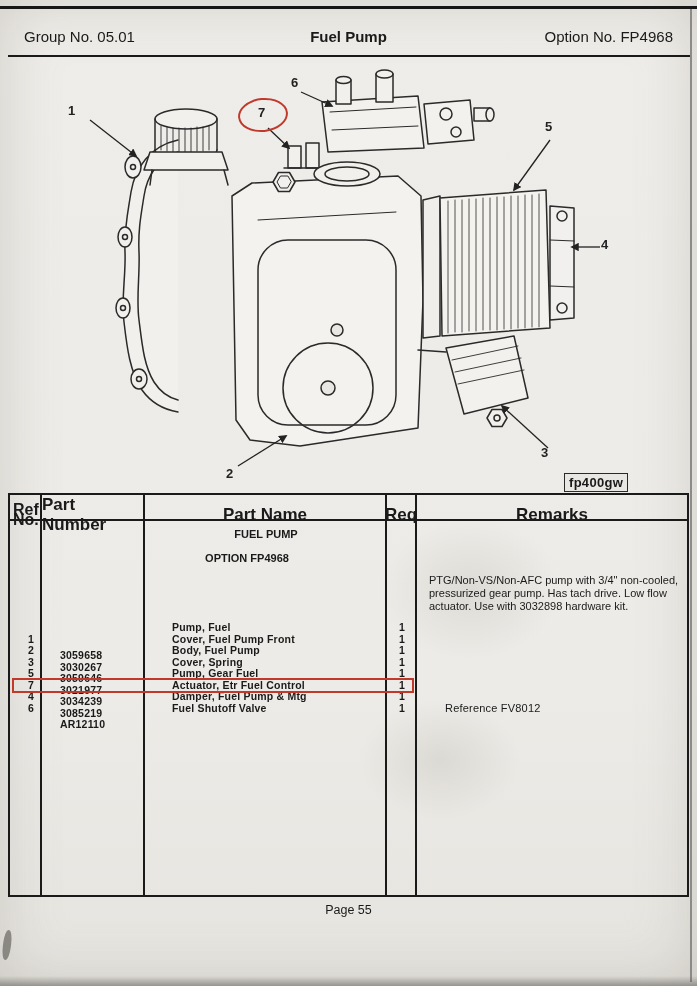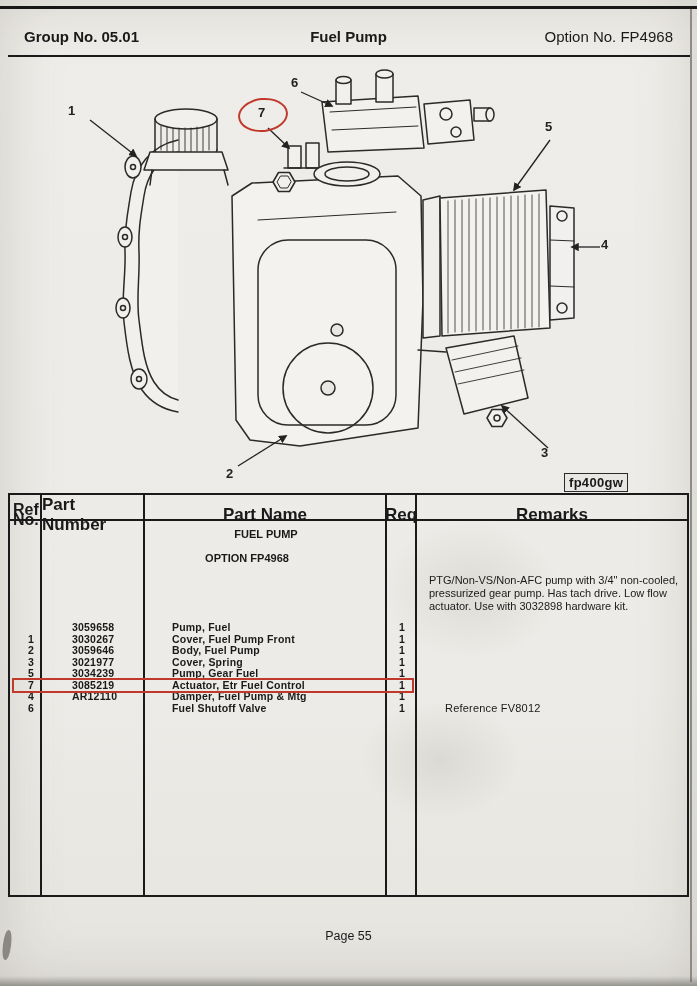--- a/index.html
+++ b/index.html
@@ -18,21 +18,21 @@
   .top-edge { position:absolute; top:6px; left:0; width:100%; height:3px; background:#171717; }
   .right-edge { position:absolute; top:9px; right:5px; bottom:4px; width:2px; background:#8d8b87; }
   .bottom-shade { position:absolute; left:0; bottom:0; width:100%; height:10px;
     background:linear-gradient(180deg, rgba(0,0,0,0) , rgba(70,68,64,.45)); }
   .corner-smudge { position:absolute; left:3px; bottom:26px; width:8px; height:30px;
     background:#49473f; border-radius:45%; opacity:.55; transform:rotate(7deg); }
   .blotch { position:absolute; border-radius:50%; pointer-events:none;
     background:radial-gradient(closest-side, rgba(150,145,130,.18), rgba(150,145,130,0)); }
 
   
-  .hdr-group  { position:absolute; top:28px; left:24px;  font-size:15px;font-weight:bold; }
+  .hdr-group  { position:absolute; top:28px; left:24px;  font-size:15px; }
   .hdr-title  { position:absolute; top:28px; left:0; width:100%; text-align:center; font-size:15px; font-weight:bold; }
   .hdr-option { position:absolute; top:28px; right:24px; font-size:15px; }
   .hdr-rule   { position:absolute; top:55px; left:8px; right:7px; height:2px; background:#1a1a1a; }
 
   
   .diagram-svg { position:absolute; left:10px; top:60px; width:677px; height:430px; }
   .callout { position:absolute; font-size:13px; font-weight:bold; color:#222; }
   .red-ellipse { position:absolute; left:238px; top:98px; width:50px; height:34px;
     border:2.5px solid #c0392b; border-radius:50%; transform:rotate(-6deg); }
   .fig-label { position:absolute; left:564px; top:473px; font-size:13px; font-weight:bold;
@@ -54,28 +54,28 @@
   .sec-title { position:absolute; left:135px; width:242px; top:7px;  text-align:center;
     font-weight:bold; font-size:11px; }
   .sec-sub   { position:absolute; left:135px; width:204px; top:31px; text-align:center;
     font-weight:bold; font-size:11px; }
   .remarks-note { position:absolute; left:419px; top:53px; width:256px;
     font-size:11px; line-height:13px; }
   .rows { position:absolute; left:0; top:101px; right:0; }
   .prow { display:grid; grid-template-columns:32px 103px 242px 30px 1fr;
     height:11.5px; line-height:11.5px; font-size:10.5px; font-weight:bold; letter-spacing:.2px; }
   .prow .ref  { text-align:right; padding-right:8px; }
-  .prow .pn   { padding-left:30px; }
+  .prow .pn   { padding-left:18px;margin-top:28px; }
   .prow .name { padding-left:27px; }
   .prow .req  { text-align:center; }
   .prow .rem  { padding-left:28px; font-weight:normal; font-size:11px; }
   .highlight-box { position:absolute; left:2px; top:157px; width:402px; height:15px;
     border:2px solid #c0392b; }
 
-  .page-footer { position:absolute; top:903px; left:0; width:100%; text-align:center; font-size:12.5px;margin-top:26px; }
+  .page-footer { position:absolute; top:903px; left:0; width:100%; text-align:center; font-size:12.5px; }
 </style>
 </head>
 <body>
 
 <div class="page">
 
   <div class="top-edge"></div>
   <div class="right-edge"></div>
   <div class="bottom-shade"></div>
   <div class="corner-smudge"></div>

